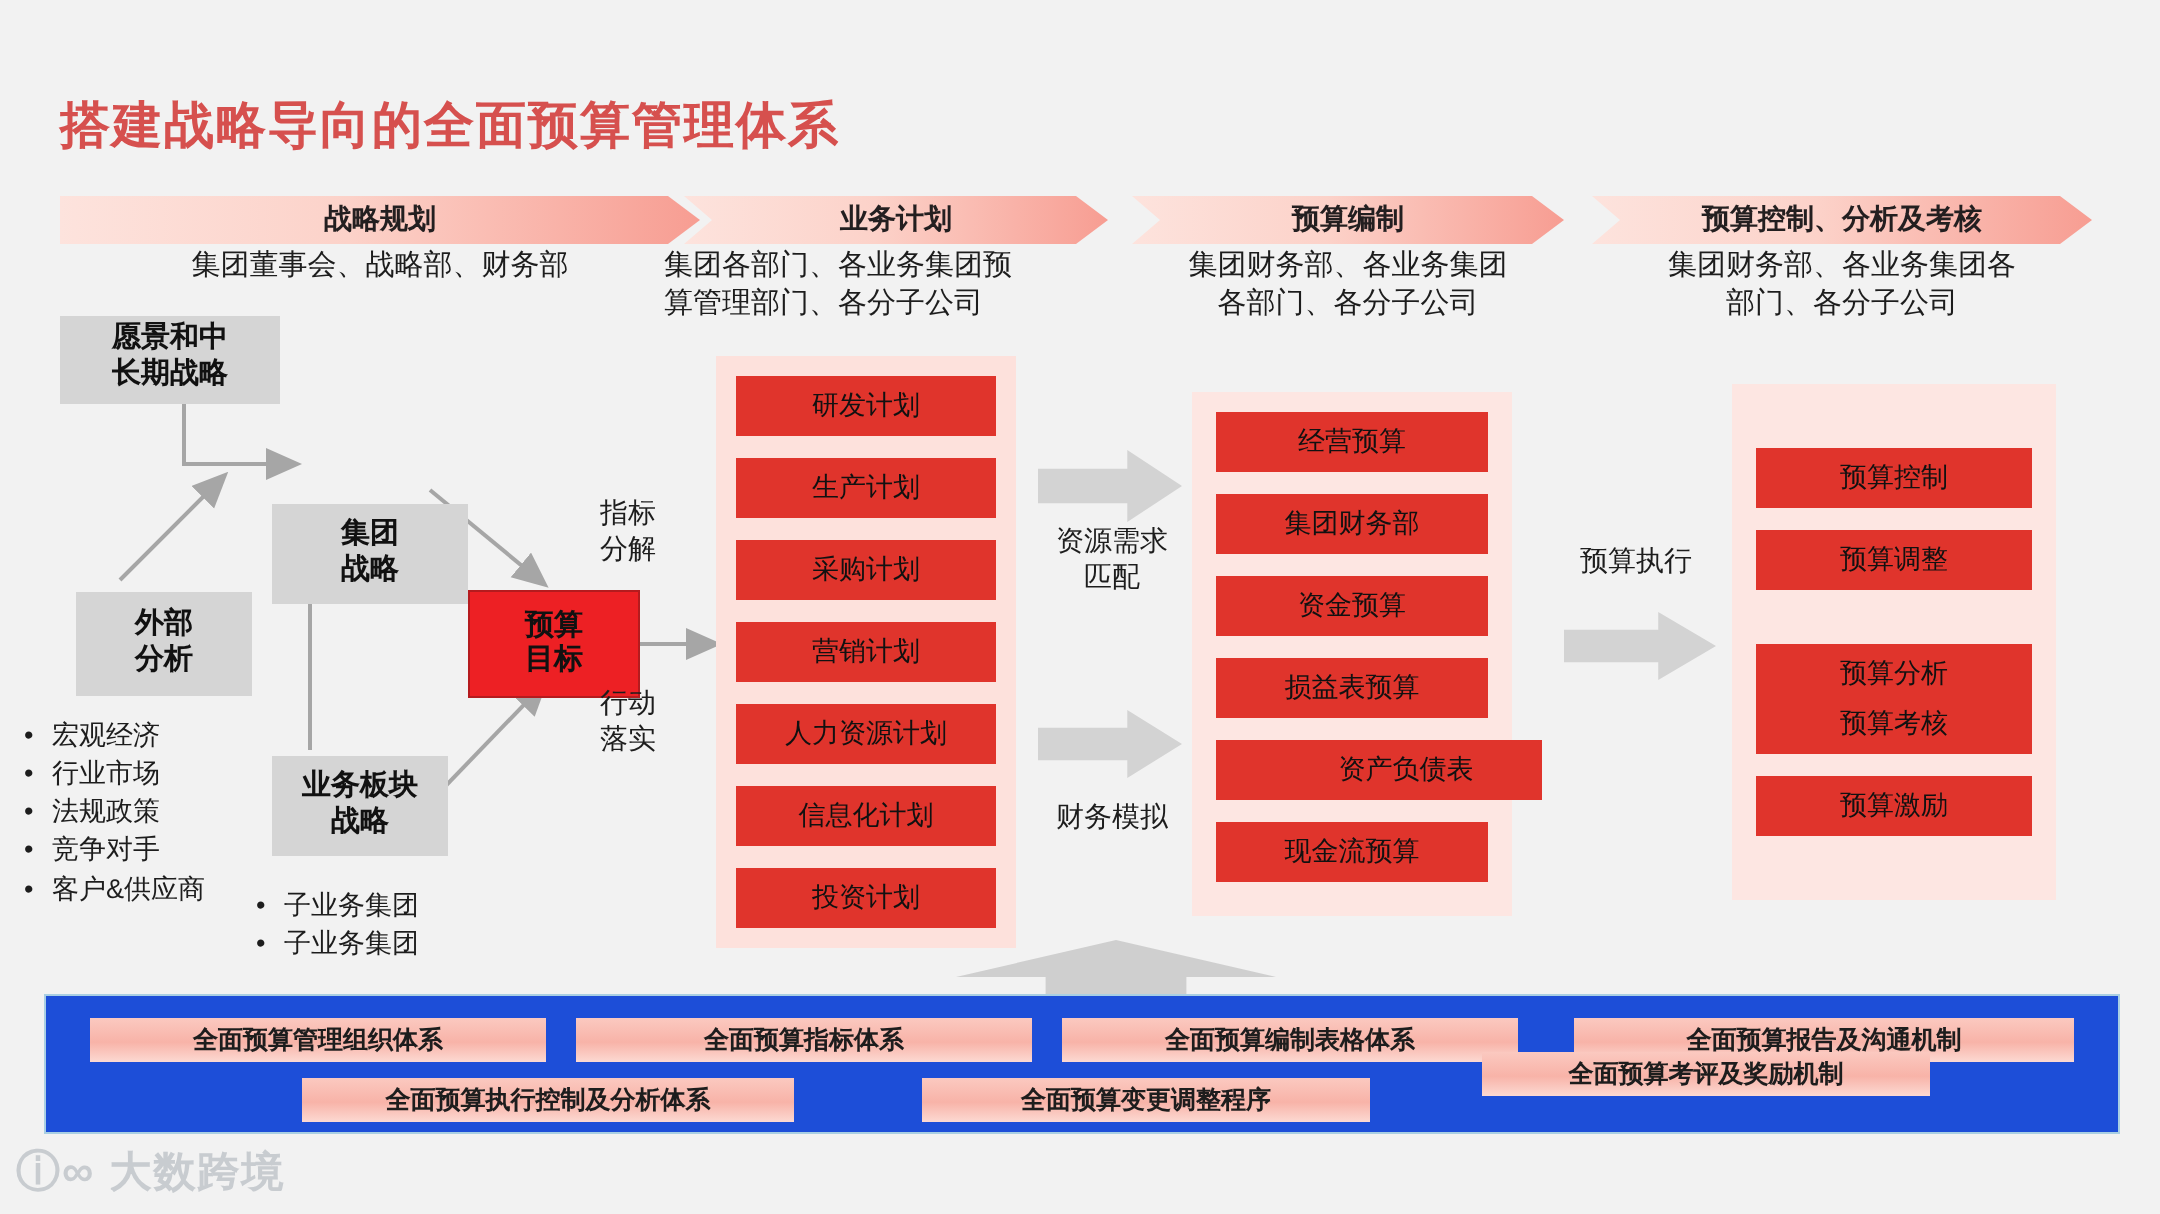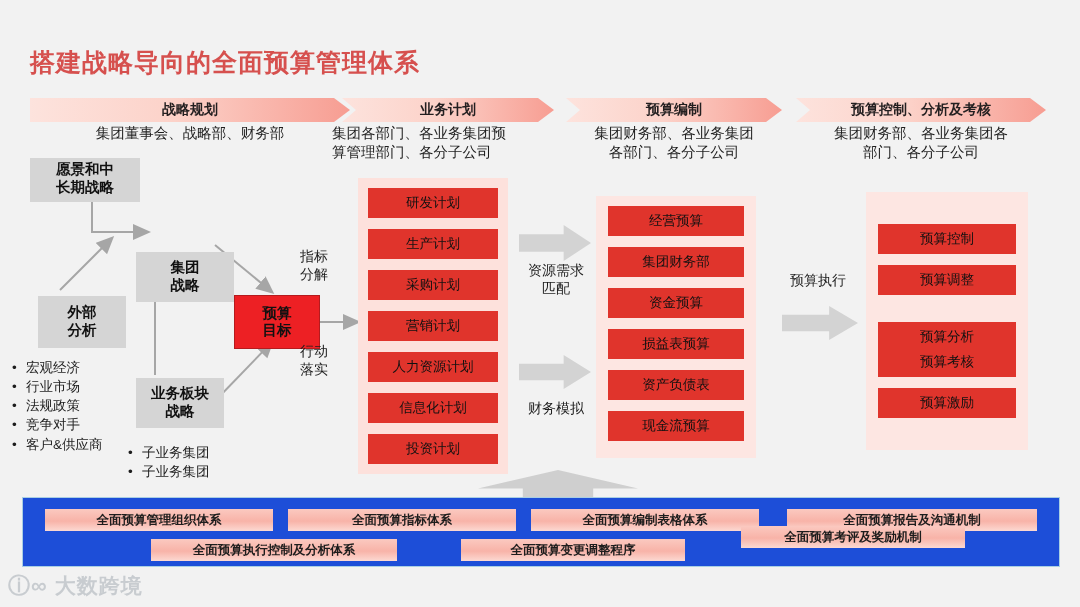--- a/index.html
+++ b/index.html
@@ -187,21 +187,21 @@
 匹配</div>
 
   <div class="garrow right" style="left:519px;top:355px;width:72px;height:34px;"></div>
   <div class="midlabel" style="left:517px;top:400px;width:78px;white-space:pre-line;">财务模拟</div>
 
   <div class="panel pale" style="left:596px;top:196px;width:160px;height:262px;">
     <div class="pbox" style="left:12px;top:10px;width:136px;height:30px;">经营预算</div>
     <div class="pbox" style="left:12px;top:51px;width:136px;height:30px;">集团财务部</div>
     <div class="pbox" style="left:12px;top:92px;width:136px;height:30px;">资金预算</div>
     <div class="pbox" style="left:12px;top:133px;width:136px;height:30px;">损益表预算</div>
-    <div class="pbox" style="left:12px;top:174px;width:136px;height:30px;">资产负债表</div>
+    <div class="pbox" style="left:12px;top:174px;width:136px;height:30px;padding-left:27px;">资产负债表</div>
     <div class="pbox" style="left:12px;top:215px;width:136px;height:30px;">现金流预算</div>
   </div>
 
   <div class="midlabel" style="left:776px;top:272px;width:84px;">预算执行</div>
   <div class="garrow right" style="left:782px;top:306px;width:76px;height:34px;"></div>
 
   <div class="panel pale" style="left:866px;top:192px;width:162px;height:258px;">
     <div class="pbox" style="left:12px;top:32px;width:138px;height:30px;">预算控制</div>
     <div class="pbox" style="left:12px;top:73px;width:138px;height:30px;">预算调整</div>
     <div class="pbox" style="left:12px;top:114px;width:138px;height:30px;margin-top:16px;">预算分析</div>

